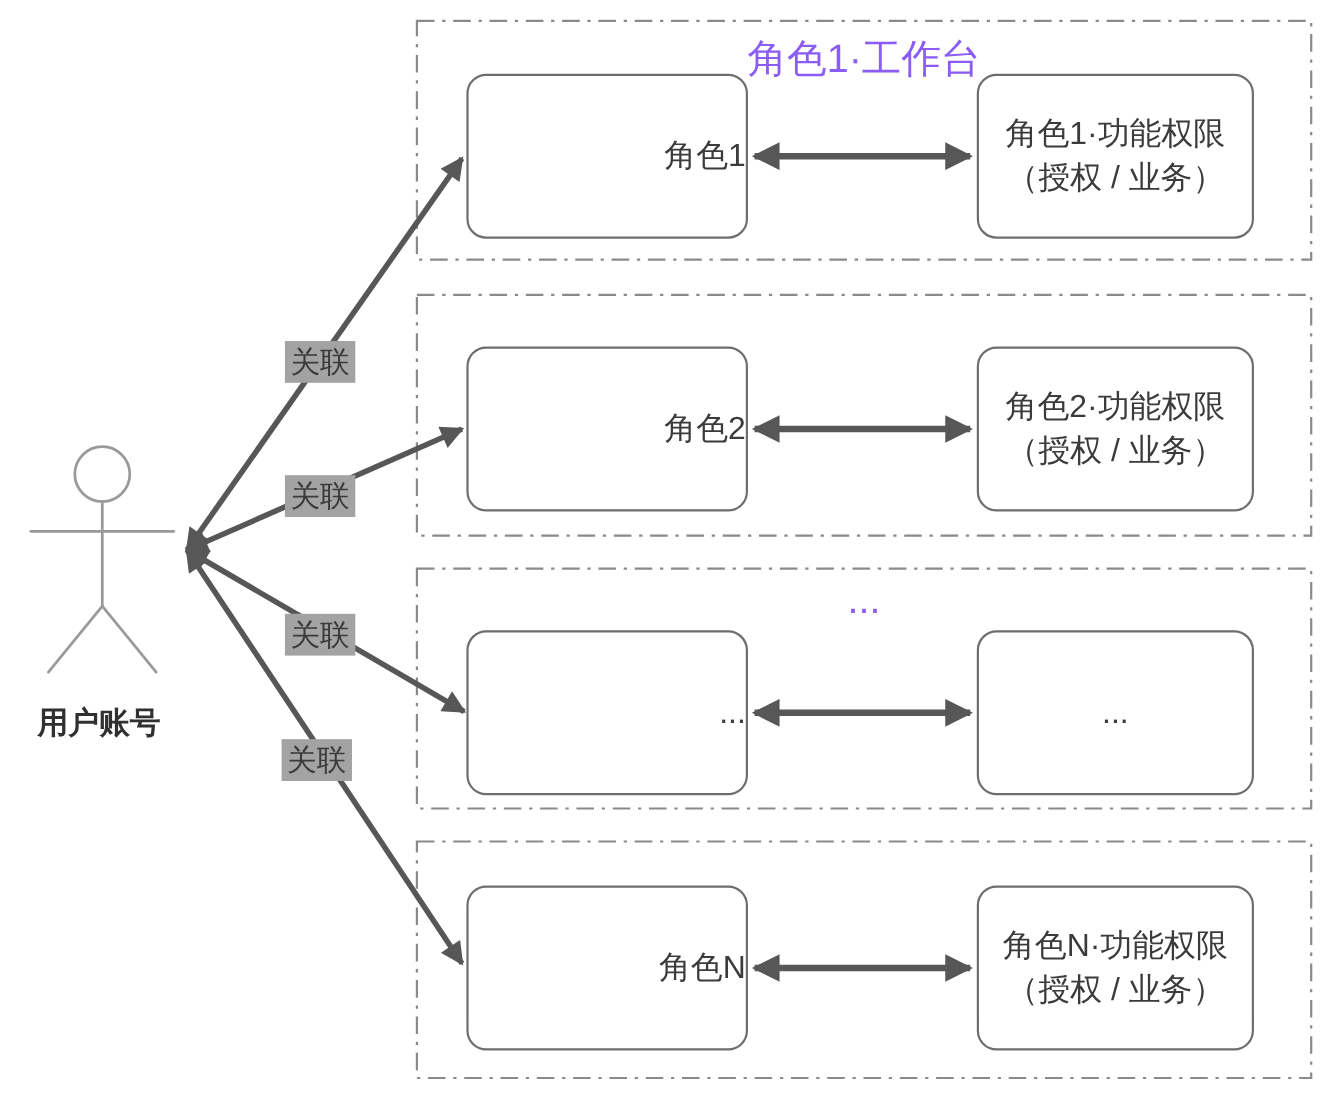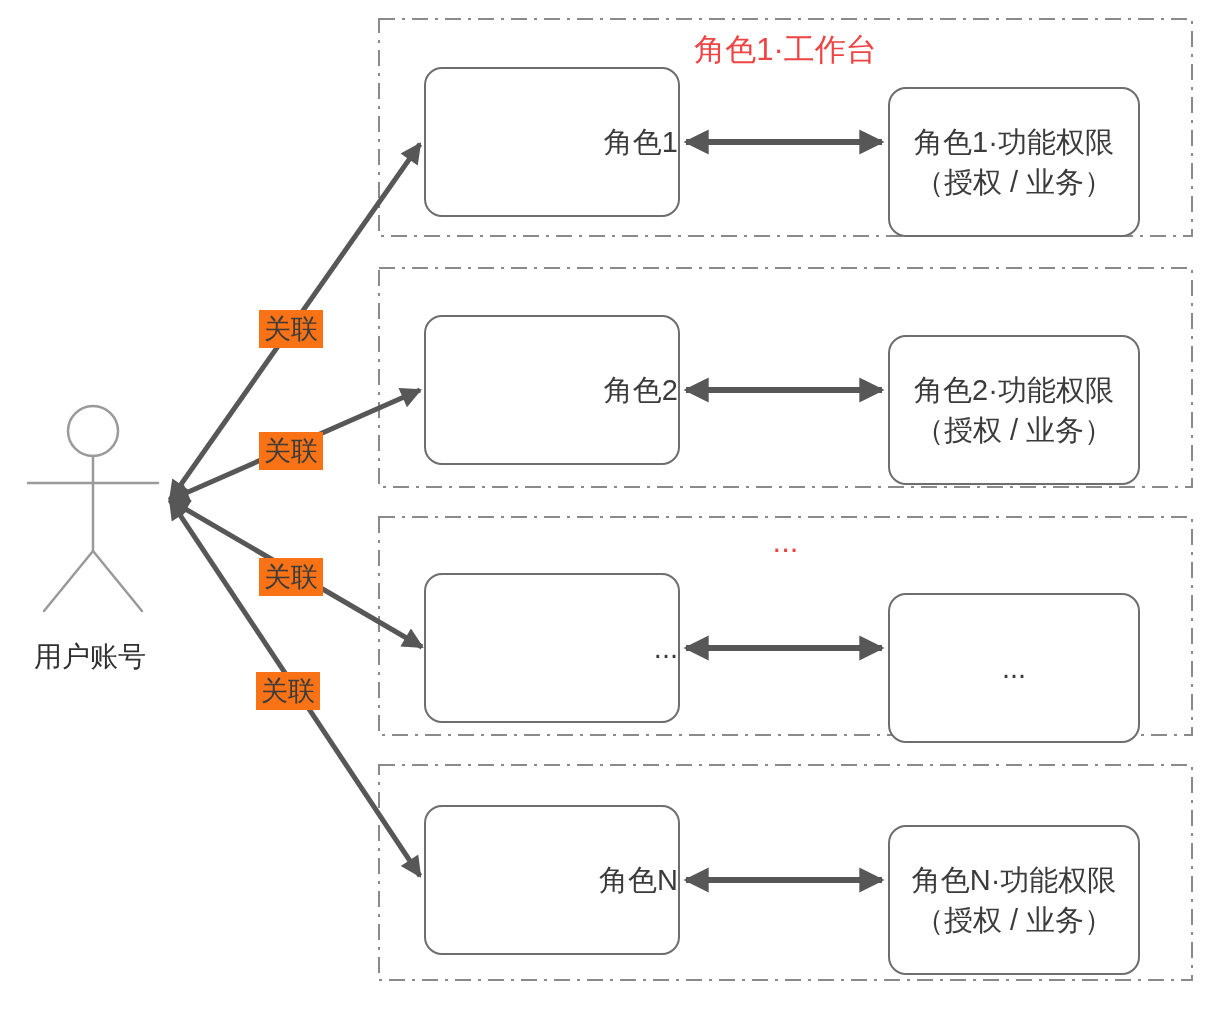--- a/index.html
+++ b/index.html
@@ -8,32 +8,32 @@
     font-family:"Liberation Sans","DejaVu Sans",sans-serif; overflow:hidden;
   }
   #lines-layer { position:absolute; left:0; top:0; width:1216px; height:1018px; }
   .box {
     position:absolute; box-sizing:border-box;
     border:2.5px solid #6e6e6e; border-radius:18px; background:#ffffff;
     display:flex; flex-direction:column; align-items:center; justify-content:center;
     font-size:29px; color:#3b3b3b; text-align:center; line-height:40px;
   }
   .role-box  { left:424px; width:256px; height:150px;align-items:flex-end; }
-  .perm-box  { left:888px; width:252px; height:150px;margin-top:20px; }
+  .perm-box  { left:888px; width:252px; height:150px; }
   .group-title {
     position:absolute; left:379px; width:813px; text-align:center;
-    font-size:31px; color:#ef4444;
+    font-size:36px; color:#8b5cf6;
   }
   .edge-label {
     position:absolute; transform:translate(-50%,-50%);
-    background:#f97316; padding:1px 5px; font-size:27px; color:#3b3b3b;
+    background:#a3a3a3; padding:1px 5px; font-size:27px; color:#3b3b3b;
   }
   .actor-label {
     position:absolute; left:90px; top:638px; transform:translateX(-50%);
-    font-size:28px; font-weight:normal; color:#303030; white-space:nowrap;
+    font-size:28px; font-weight:bold; color:#303030; white-space:nowrap;
   }
 </style>
 </head>
 <body>
 
 <div id="canvas">
 
   <svg id="lines-layer" viewBox="0 0 1216 1018" xmlns="http://www.w3.org/2000/svg">
     <defs>
       <marker id="ah-end" viewBox="0 0 10 10" refX="9" refY="5" markerWidth="5" markerHeight="4.2" orient="auto">

